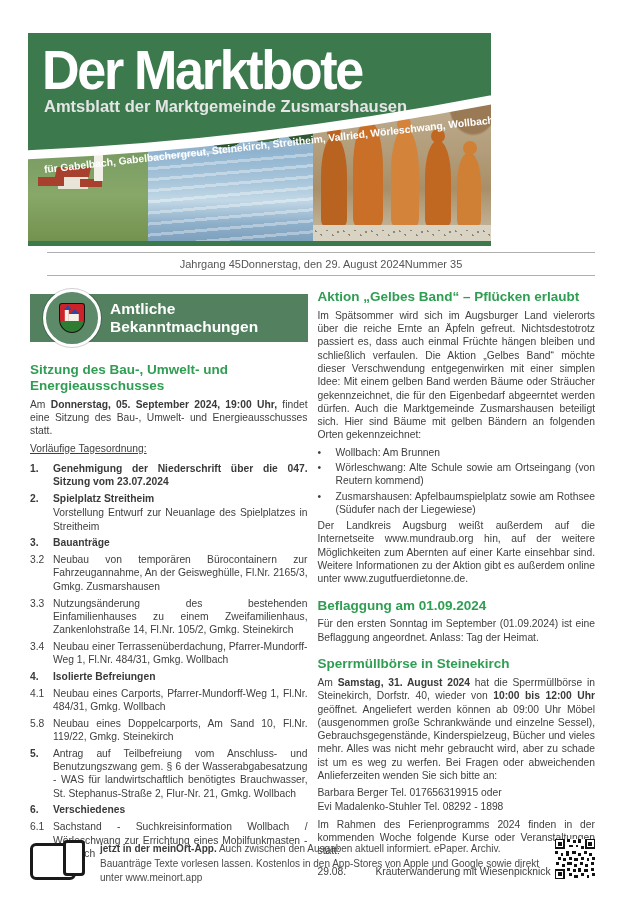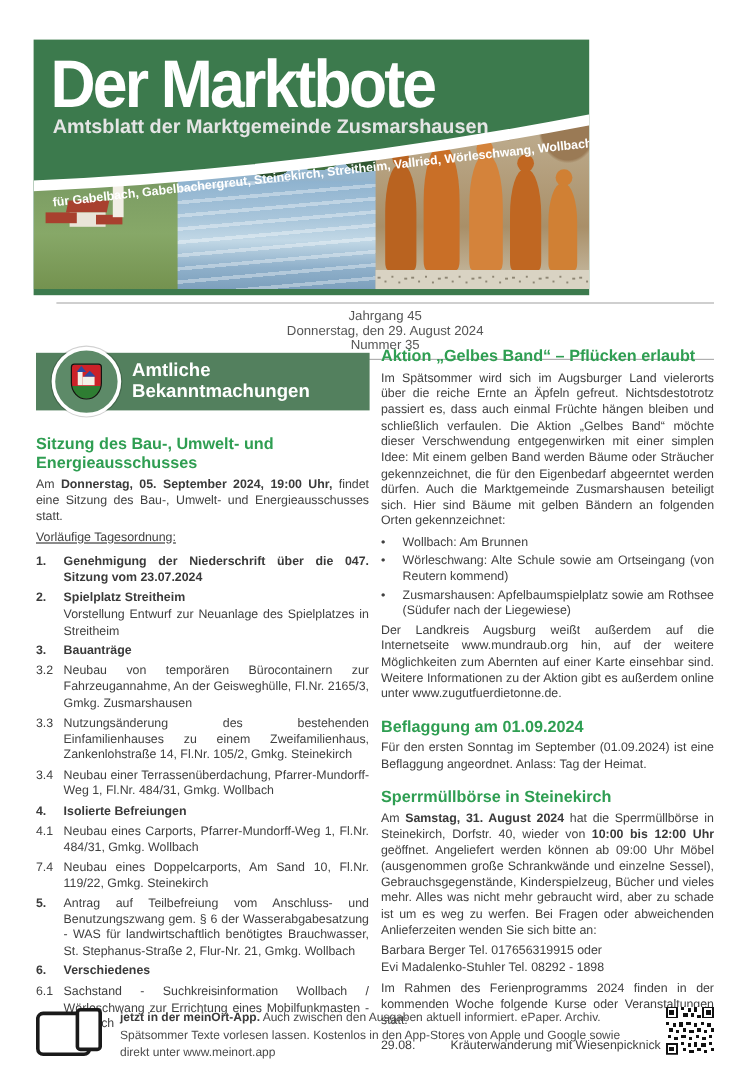--- a/index.html
+++ b/index.html
@@ -77,23 +77,23 @@
   .church .roof{position:absolute;right:-2%;bottom:58%;width:0;height:0;
           border-left:11px solid transparent;border-right:11px solid transparent;
           border-bottom:10px solid #2c4ba0;}
   .church .tower{position:absolute;left:0;bottom:0;width:30%;height:90%;background:#f4f1e8;}
   .church .spire{position:absolute;left:-6%;bottom:90%;width:0;height:0;
           border-left:7px solid transparent;border-right:7px solid transparent;
           border-bottom:9px solid #2c4ba0;}
 
   
   .dateline{position:absolute;left:47px;right:30px;top:252px;display:flex;
-            justify-content:space-between;align-items:center;
+            justify-content:center;align-items:center;
             border-top:1px solid #b0b0b0;border-bottom:1px solid #b0b0b0;
-            padding:5px 2px;font-size:11px;color:#555;flex-direction:column;}
+            padding:5px 2px;font-size:11px;color:#555;}
 
   
   .content{position:absolute;left:30px;top:287px;width:565px;display:flex;gap:10px;}
   .col{width:278px;font-size:10.3px;line-height:1.29;text-align:justify;}
 
   .banner{position:relative;margin-top:7px;margin-bottom:20px;height:48px;background:#53805e;
           display:flex;flex-direction:column;justify-content:center;padding-left:80px;
           color:#fff;font-weight:700;font-size:15.5px;line-height:1.15;box-sizing:border-box;}
   .badge{position:absolute;left:13px;top:-5px;width:52px;height:52px;border-radius:50%;
          background:#5d8a68;border:3px solid #fff;box-shadow:0 0 0 1px rgba(0,0,0,.18);
@@ -243,21 +243,21 @@
           </div>
         <div class="agenda-row main b">
             <span>4.</span>
             <span>Isolierte Befreiungen</span>
           </div>
         <div class="agenda-row">
             <span>4.1</span>
             <span>Neubau eines Carports, Pfarrer-Mundorff-Weg 1, Fl.Nr. 484/31, Gmkg. Wollbach</span>
           </div>
         <div class="agenda-row">
-            <span>7.4</span>
+            <span>5.8</span>
             <span>Neubau eines Doppelcarports, Am Sand 10, Fl.Nr. 119/22, Gmkg. Steinekirch</span>
           </div>
         <div class="agenda-row main">
             <span class="b">5.</span>
             <span>Antrag auf Teilbefreiung vom Anschluss- und Benutzungszwang gem. § 6 der Wasserabgabesatzung - WAS für landwirtschaftlich benötigtes Brauchwasser, St. Stephanus-Straße 2, Flur-Nr. 21, Gmkg. Wollbach</span>
           </div>
         <div class="agenda-row main b">
             <span>6.</span>
             <span>Verschiedenes</span>
           </div>
@@ -308,21 +308,21 @@
     </div>
   </div>
 
   <div class="footer">
     <div class="devices">
       <div class="tablet"></div>
       <div class="phone"></div>
     </div>
     <div class="footer-text">
       <div><b>jetzt in der meinOrt-App.</b><span> Auch zwischen den Ausgaben aktuell informiert. ePaper. Archiv.</span></div>
-      <div>Spätsommer Texte vorlesen lassen. Kostenlos in den App-Stores von Apple und Google sowie direkt unter www.meinort.app</div>
+      <div>Bauanträge Texte vorlesen lassen. Kostenlos in den App-Stores von Apple und Google sowie direkt unter www.meinort.app</div>
     </div>
     <svg class="qr" viewBox="0 0 29 29" shape-rendering="crispEdges">
       <rect width="29" height="29" fill="#fff"></rect>
       <g fill="#111">
         <rect x="0" y="0" width="7" height="7"></rect>
           <rect x="22" y="0" width="7" height="7"></rect>
           <rect x="0" y="22" width="7" height="7"></rect>
         <rect x="1" y="1" width="5" height="5" fill="#fff"></rect>
           <rect x="23" y="1" width="5" height="5" fill="#fff"></rect>
           <rect x="1" y="23" width="5" height="5" fill="#fff"></rect>

